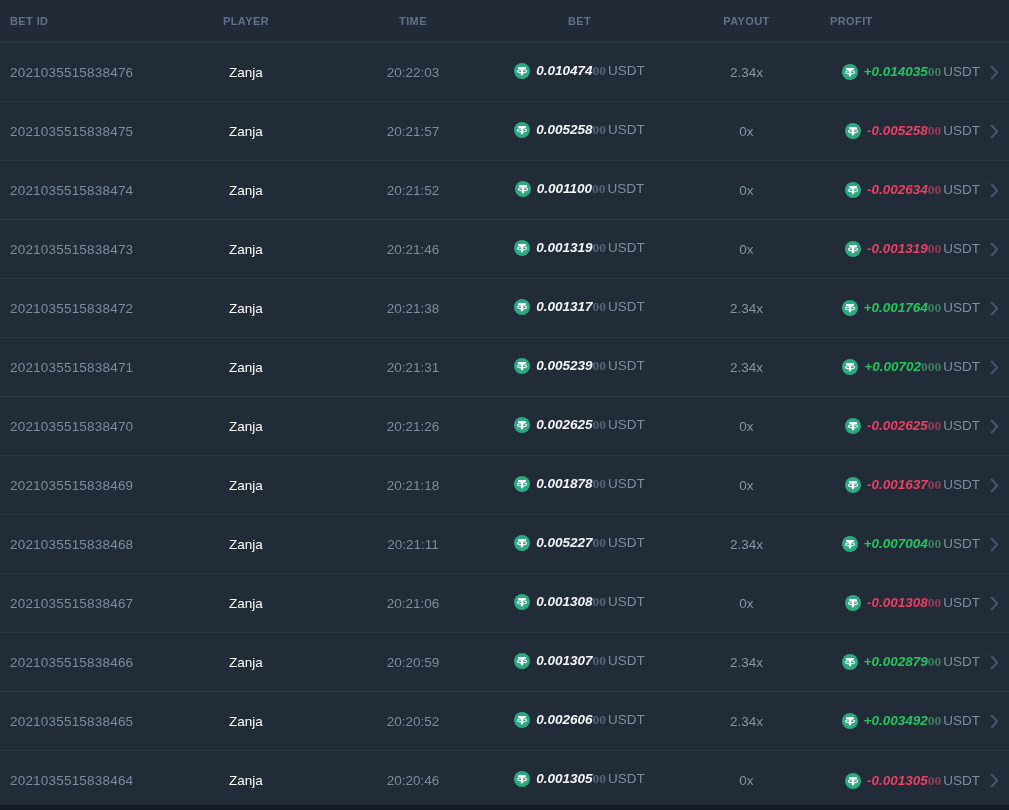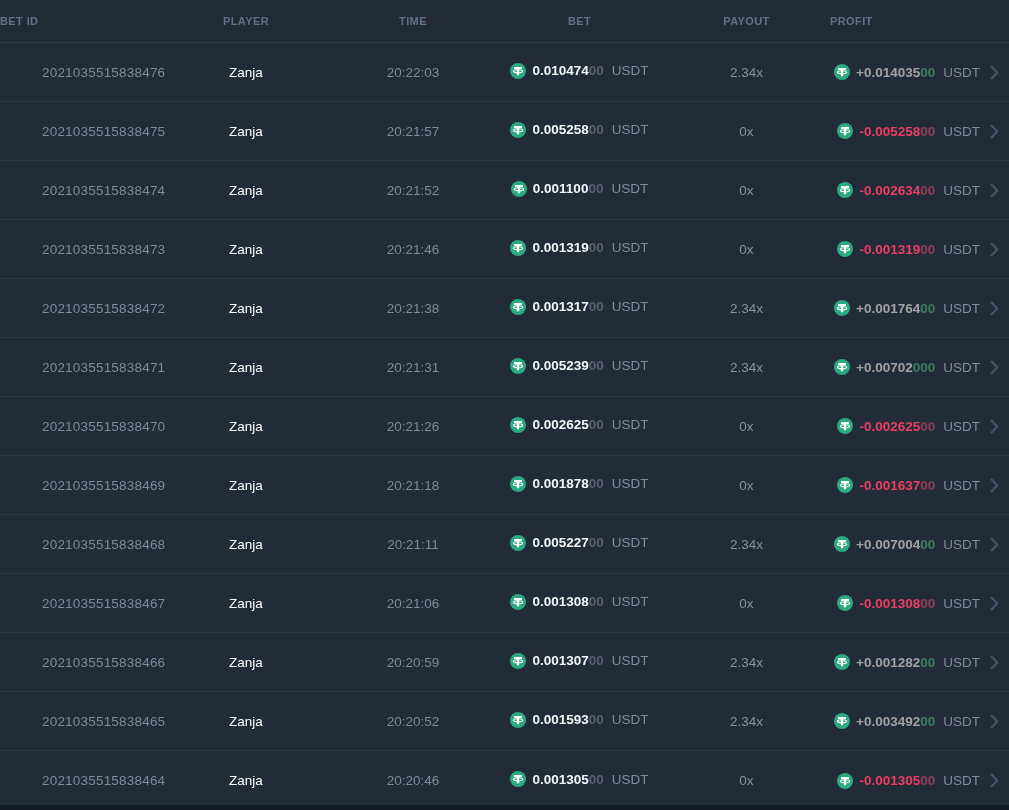--- a/index.html
+++ b/index.html
@@ -20,49 +20,49 @@
     background:#212a36;
     border-bottom:1px solid #2e3a4b;
   }
   .th {
     font-size:11px;
     font-weight:700;
     color:#61718a;
     letter-spacing:.4px;
     text-transform:uppercase;
   }
-  .c-left   { text-align:left; }
+  .c-left   { text-align:left; padding-left:10px; }
   .c-center { text-align:center; }
   .c-right  { }
 
   .trow {
     height:59px;
     border-bottom:1px solid #2c3848;
     cursor:pointer;
   }
   .trow:last-child { border-bottom:none; }
 
   .cell { font-size:13.5px; color:#7c8b9d; }
-  .cell-id   { padding-left:10px; letter-spacing:.2px;margin-left:32px; }
+  .cell-id   { padding-left:10px; letter-spacing:.2px; }
   .cell-player { color:#ffffff; font-weight:400; }
   .cell-time { color:#7c8b9d;text-align:center; }
   .cell-payout { color:#8495a6; }
 
   .amount {
     display:inline-flex;
     align-items:center;
     gap:6px;
     white-space:nowrap;
   }
-  .amt-main { color:#f4f7fa; font-weight:700; }
-  .amt-dim  { color:#556274; font-weight:700; }
-  .amt-cur  { color:#7e8da0; font-weight:400; margin-left:8px; }
+  .amt-main { color:#f4f7fa; font-weight:700;font-style:italic; }
+  .amt-dim  { color:#556274; font-weight:700;font-family:Liberation Serif, serif; }
+  .amt-cur  { color:#7e8da0; font-weight:400; margin-left:2px; }
 
   .cell-profit { display:flex; justify-content:flex-end; padding-right:0; }
-  .win  .amt-main { color:#a3a3a3; }
+  .win  .amt-main { color:#22c55e; }
   .win  .amt-dim  { color:#3b7f5e; }
   .loss .amt-main { color:#ec3f63;text-align:center; }
   .loss .amt-dim  { color:#8f3f55; }
 
   .coin { width:16px; height:16px; flex:0 0 16px; display:inline-block; }
 
   .cell-chevron { display:flex; justify-content:center; }
 </style>
 </head>
 <body>
@@ -480,21 +480,21 @@
     <div class="cell cell-payout c-center">2.34x</div>
 
     <div class="cell cell-profit win">
       <span class="amount">
         <svg class="coin" viewBox="0 0 32 32">
           <circle cx="16" cy="16" r="16" fill="#2caa7f"></circle>
           <rect x="8" y="8" width="16" height="4.2" fill="#ffffff"></rect>
           <rect x="13.8" y="8" width="4.4" height="16.5" fill="#ffffff"></rect>
           <ellipse cx="16" cy="16.6" rx="9.2" ry="3.1" fill="none" stroke="#ffffff" stroke-width="2.4"></ellipse>
         </svg>
-        <span><span class="amt-main">+0.001282</span><span class="amt-dim">00</span><span class="amt-cur">USDT</span></span>
+        <span><span class="amt-main">+0.002879</span><span class="amt-dim">00</span><span class="amt-cur">USDT</span></span>
       </span>
     </div>
 
     <div class="cell-chevron">
       <svg width="9" height="15" viewBox="0 0 9 15">
         <path d="M1.6 1.6 L7.2 7.5 L1.6 13.4" stroke="#46556b" stroke-width="2.2" fill="none" stroke-linecap="round" stroke-linejoin="round"></path>
       </svg>
     </div>
   </div>
 
@@ -504,21 +504,21 @@
     <div class="cell cell-time c-center">20:20:52</div>
 
     <div class="cell c-center">
       <span class="amount">
         <svg class="coin" viewBox="0 0 32 32">
           <circle cx="16" cy="16" r="16" fill="#2caa7f"></circle>
           <rect x="8" y="8" width="16" height="4.2" fill="#ffffff"></rect>
           <rect x="13.8" y="8" width="4.4" height="16.5" fill="#ffffff"></rect>
           <ellipse cx="16" cy="16.6" rx="9.2" ry="3.1" fill="none" stroke="#ffffff" stroke-width="2.4"></ellipse>
         </svg>
-        <span><span class="amt-main">0.001593</span><span class="amt-dim">00</span><span class="amt-cur">USDT</span></span>
+        <span><span class="amt-main">0.002606</span><span class="amt-dim">00</span><span class="amt-cur">USDT</span></span>
       </span>
     </div>
 
     <div class="cell cell-payout c-center">2.34x</div>
 
     <div class="cell cell-profit win">
       <span class="amount">
         <svg class="coin" viewBox="0 0 32 32">
           <circle cx="16" cy="16" r="16" fill="#2caa7f"></circle>
           <rect x="8" y="8" width="16" height="4.2" fill="#ffffff"></rect>

